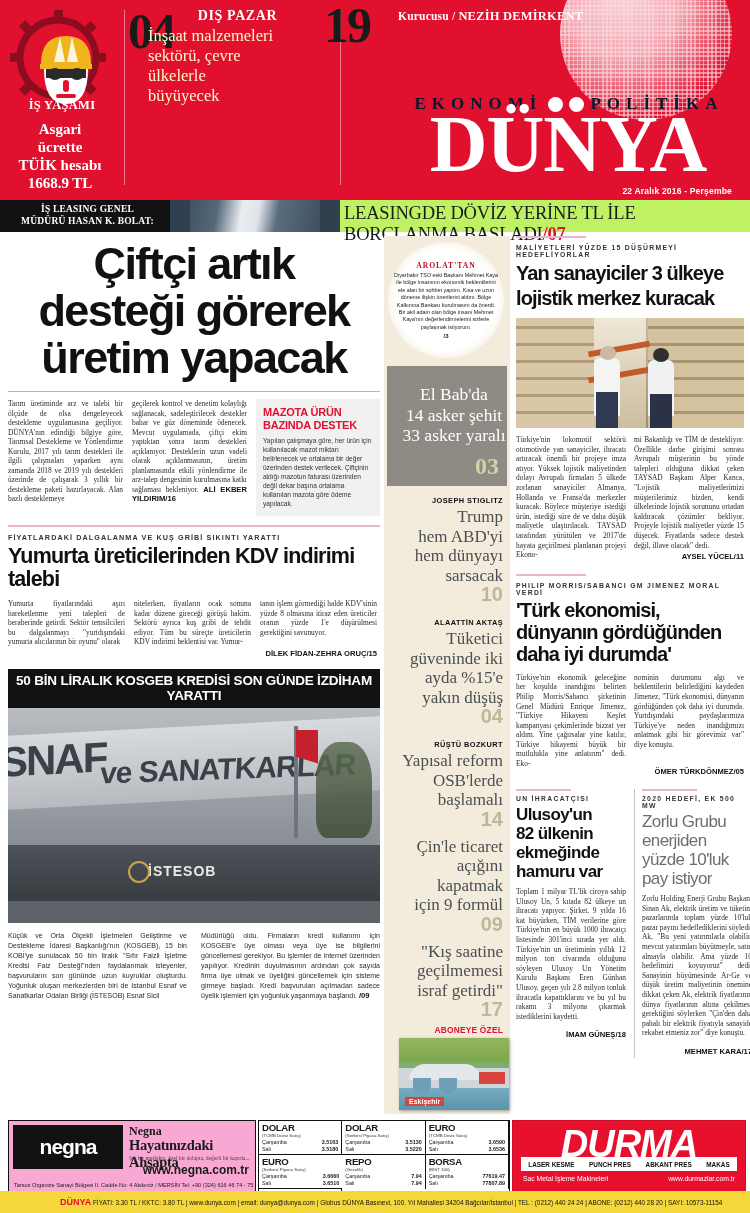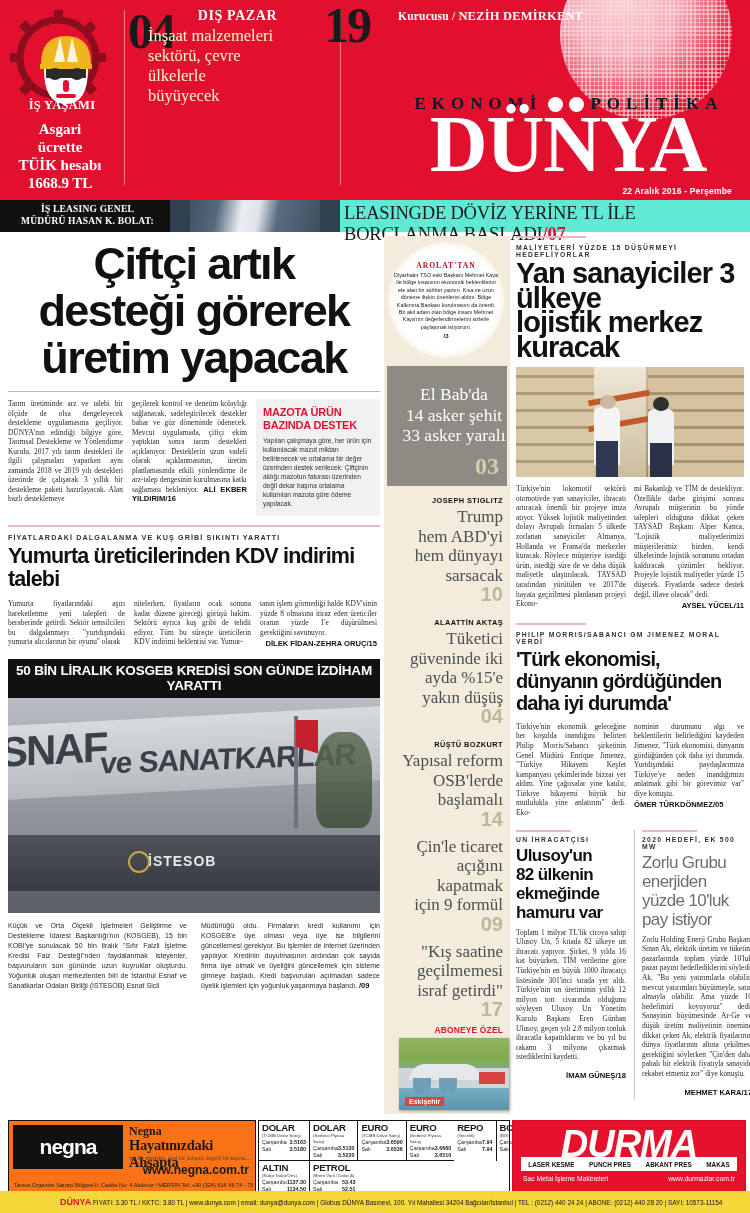--- a/index.html
+++ b/index.html
@@ -40,21 +40,21 @@
   .ekonomi-politika{position:absolute;left:404px;top:94px;width:330px;color:#0f172a;
      font-family:"Liberation Serif",serif;font-weight:bold;font-size:17px;letter-spacing:6px;
      display:flex;align-items:center;justify-content:center;gap:6px;}
   .ep-dot{width:15px;height:15px;border-radius:50%;background:#fff;display:inline-block;}
   .dunya-logo{position:absolute;left:393px;top:104px;width:350px;text-align:center;color:#fff;
      font-family:"Liberation Serif",serif;font-weight:bold;font-size:80px;line-height:80px;
      letter-spacing:-1px;}
   .mh-date{position:absolute;right:18px;top:186px;color:#fff;font-size:8.5px;font-weight:bold;letter-spacing:.2px;}
 
   
-  .leasing-bar{position:absolute;left:0;top:200px;width:750px;height:32px;background:#5eead4;}
+  .leasing-bar{position:absolute;left:0;top:200px;width:750px;height:32px;background:#bef264;}
   .leasing-left{position:absolute;left:0;top:0;width:340px;height:32px;background:#111;}
   .ll-text{position:absolute;left:10px;top:4px;width:155px;text-align:center;color:#fff;
      font-family:"Liberation Serif",serif;font-weight:bold;font-size:9.5px;line-height:11.5px;letter-spacing:.2px;}
   .ll-photo{position:absolute;left:170px;top:0;width:170px;height:32px;overflow:hidden;background:#30404e;}
   .ll-suit{position:absolute;left:20px;top:-10px;width:130px;height:52px;background:
       linear-gradient(100deg,#47586a 0%,#5a6c7e 24%,#eceff2 40%,#e7eaee 52%,#5e7082 66%,#44soon 100%);}
   .leasing-right{position:absolute;left:344px;top:3px;color:#1a1a1a;
      font-family:"Liberation Serif",serif;font-size:18.5px;font-weight:normal;letter-spacing:-.2px;}
   .leasing-right .pg{color:#e2102f;font-weight:bold;}
 
@@ -121,46 +121,46 @@
   .abo{padding:2px 7px 0;text-align:right;}
   .abo-t{font-family:"Liberation Sans",sans-serif;font-weight:bold;font-size:8.4px;color:#e2102f;
      letter-spacing:.2px;margin:0 0 3px;}
   .abo-img{width:110px;height:72px;margin-left:8px;position:relative;overflow:hidden;
      background:linear-gradient(180deg,#94b55f 0%,#7fa94f 30%,#7fb7c9 58%,#5c93ad 100%);
      box-shadow:1px 1px 3px rgba(0,0,0,.35);}
 
   
   .rkick{font-family:"Liberation Sans",sans-serif;font-weight:bold;font-size:6.8px;
      letter-spacing:1.3px;color:#333;margin:0 0 3px;}
-  .h2-right{font-family:"Liberation Sans",sans-serif;font-weight:bold;font-size:29px;
+  .h2-right{font-family:"Liberation Sans",sans-serif;font-weight:bold;font-size:20px;
      line-height:24.5px;letter-spacing:-.9px;color:#111;margin:0 0 8px;}
   .photo-wh{width:228px;height:110px;overflow:hidden;position:relative;background:#c8b79c;}
   .cols2{display:flex;gap:8px;margin-top:7px;}
   .rcol{width:110px;font-family:"Liberation Serif",serif;font-size:7.4px;line-height:9.6px;
      text-align:justify;color:#2b2b2b;}
   .h3-right{font-family:"Liberation Sans",sans-serif;font-weight:bold;font-size:17px;
      line-height:19px;letter-spacing:-.6px;color:#111;margin:0 0 6px;}
   .h3-grey{font-family:"Liberation Sans",sans-serif;font-weight:normal;font-size:17px;
      line-height:19px;letter-spacing:-.6px;color:#6b6f72;margin:0 0 6px;}
 
   
   .botzone{position:absolute;left:0;top:1118px;width:750px;height:95px;background:#fff;}
-  .negna{position:absolute;left:8px;top:2px;width:246px;height:70px;border:1px solid #111;background:#f97316;}
+  .negna{position:absolute;left:8px;top:2px;width:246px;height:70px;border:1px solid #111;background:#f9a8d4;}
   .negna-blk{position:absolute;left:4px;top:4px;width:110px;height:44px;background:#111;color:#fff;
      display:flex;align-items:center;justify-content:center;
      font-family:"Liberation Sans",sans-serif;font-weight:bold;font-size:21px;letter-spacing:-1px;}
   .negna-t1{position:absolute;left:120px;top:3px;font-family:"Liberation Serif",serif;font-weight:bold;font-size:12px;}
   .negna-t2{position:absolute;left:120px;top:16px;font-family:"Liberation Serif",serif;font-weight:bold;font-size:14.5px;letter-spacing:-.3px;}
   .negna-t3{position:absolute;left:120px;top:34px;font-family:"Liberation Serif",serif;font-size:5.6px;color:#444;}
   .negna-web{position:absolute;right:6px;top:42px;font-family:"Liberation Sans",sans-serif;
      font-weight:bold;font-size:12px;}
   .negna-addr{position:absolute;left:5px;bottom:3px;font-family:"Liberation Sans",sans-serif;font-size:5.6px;color:#222;}
 
   .fin{position:absolute;left:258px;top:2px;width:250px;height:70px;border:1px solid #111;
-      display:grid;grid-template-columns:1fr 1fr 1fr 1fr 1fr 1fr;grid-template-rows:1fr 1fr;}
+      display:grid;grid-template-columns:1fr 1fr 1fr;grid-template-rows:1fr 1fr;}
   .fcell{border-right:1px solid #111;border-bottom:1px solid #111;padding:2px 3px 0;position:relative;}
   .fcell:nth-child(4n){border-right:none;}
   .fcell:nth-child(n+5){border-bottom:none;}
   .f-t{font-family:"Liberation Sans",sans-serif;font-weight:bold;font-size:9.6px;letter-spacing:-.3px;line-height:10px;}
   .f-s{font-family:"Liberation Sans",sans-serif;font-size:4.4px;color:#333;line-height:6px;}
   .f-row{display:flex;justify-content:space-between;font-family:"Liberation Sans",sans-serif;font-size:5.4px;line-height:7.4px;}
   .f-row b{font-weight:bold;}
 
   .durma{position:absolute;left:512px;top:2px;width:232px;height:70px;background:#e8112d;
      border:1px solid #d10c26;overflow:hidden;}
@@ -280,21 +280,21 @@
     </div>
 
     <div class="pinkrule"></div>
     <p class="kicker">FİYATLARDAKİ DALGALANMA VE KUŞ GRİBİ SIKINTI YARATTI</p>
     <h2 class="h2-left">Yumurta üreticilerinden KDV indirimi talebi</h2>
     <div class="cols3">
       <div class="bodycol">Yumurta fiyatlarındaki aşırı hareketlenme yeni talepleri de beraberinde getirdi. Sektör temsilcileri bu dalgalanmayı "yurtdışındaki yumurta alıcılarının bir oyunu" olarak</div>
       <div class="bodycol">nitelerken, fiyatların ocak sonuna kadar düzene gireceği görüşü hakim. Sektörü ayrıca kuş gribi de tehdit ediyor. Tüm bu süreçte üreticilerin KDV indirimi beklentisi var. Yumur-</div>
       <div class="bodycol">
         <span>tanın işlem görmediği halde KDV'sinin yüzde 8 olmasına itiraz eden üreticiler oranın yüzde 1'e düşürülmesi gerektiğini savunuyor.</span>
-        <div style="text-align:right;margin-top:2px;">
+        <div style="text-align:right;margin-top:12px;">
           <span class="byline">DİLEK FİDAN-ZEHRA ORUÇ</span><span class="byline">/15</span>
         </div>
       </div>
     </div>
 
     <div style="margin-top:10px;" class="blackbar">50 BİN LİRALIK KOSGEB KREDİSİ SON GÜNDE İZDİHAM YARATTI</div>
     <div class="photo-kosgeb">
       <div style="position:absolute;inset:0;background:linear-gradient(180deg,#b9bdc2 0%,#9ea4aa 34%,#8b9197 60%,#7e858b 100%);"></div>
       <div style="position:absolute;left:0;top:18px;width:100%;height:74px;background:linear-gradient(180deg,#d8dbde,#b6babe);transform:skewY(-3deg);"></div>
       <div style="position:absolute;left:-8px;top:28px;font-family:'Liberation Sans',sans-serif;font-weight:bold;font-size:42px;color:#3b4148;transform:skewY(-3deg);letter-spacing:-2px;">SNAF</div>
@@ -416,21 +416,21 @@
     </div>
 
     <div class="pinkrule" style="width:70px;margin-top:12px;"></div>
     <p class="rkick">PHILIP MORRIS/SABANCI GM JIMENEZ MORAL VERDİ</p>
     <h2 class="h2-right" style="font-size:20px;line-height:22px;">'Türk ekonomisi, dünyanın
 gördüğünden daha iyi durumda'</h2>
     <div class="cols2">
       <div class="rcol">Türkiye'nin ekonomik geleceğine her koşulda inandığını belirten Philip Morris/Sabancı şirketinin Genel Müdürü Enrique Jimenez, "Türkiye Hikayeni Keşfet kampanyası çekimlerinde bizzat yer aldım. Yine çağırsalar yine katılır, Türkiye hikayemi büyük bir mutlulukla yine anlatırım" dedi. Eko-</div>
       <div class="rcol">
         <span>nominin durumunu algı ve beklentilerin belirlediğini kaydeden Jimenez, "Türk ekonomisi, dünyanın gördüğünden çok daha iyi durumda. Yurtdışındaki paydaşlarımıza Türkiye'ye neden inandığımızı anlatmak gibi bir görevimiz var" diye konuştu.</span>
-        <div style="margin-top:2px;">
+        <div style="text-align:right;margin-top:18px;">
           <span class="byline">ÖMER TÜRKDÖNMEZ</span><span class="byline">/05</span>
         </div>
       </div>
     </div>
 
     <div class="cols2" style="margin-top:12px;gap:8px;">
       <div style="width:110px;">
         <div class="pinkrule" style="width:55px;margin:0 0 4px;"></div>
         <p class="rkick">UN İHRACATÇISI</p>
         <h3 class="h3-right" style="white-space:pre-line;">Ulusoy'un

